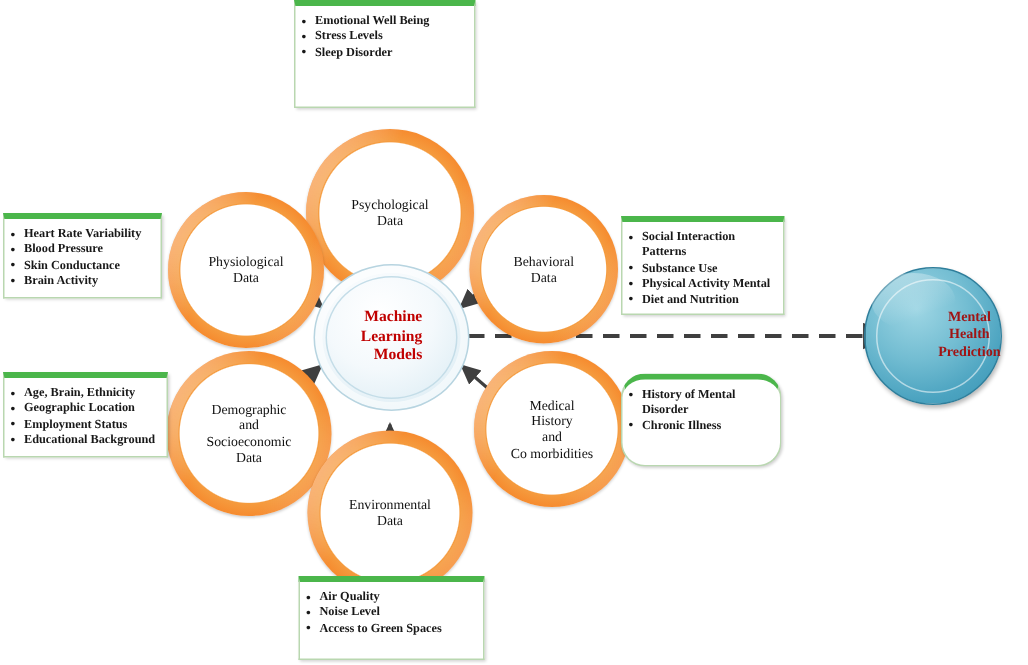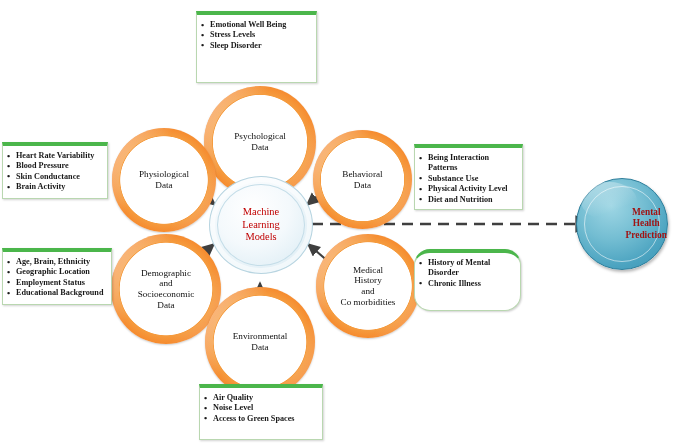--- a/index.html
+++ b/index.html
@@ -80,22 +80,22 @@
     box-shadow:inset 0 0 0 5px rgba(255,255,255,.55);
     display:flex;align-items:center;justify-content:center;
   }
   #hub:before{
     content:"";position:absolute;left:7px;top:7px;right:7px;bottom:7px;
     border-radius:50%;border:1px solid #c4dde8;
   }
   #hub .hub-label{
     position:relative;z-index:3;
     font-family:"Liberation Serif", serif;
-    font-weight:normal;font-size:10.4px;line-height:12.4px;
-    color:#c00000;text-align:center;white-space:pre-line;
+    font-weight:bold;font-size:10.4px;line-height:12.4px;
+    color:#c00000;text-align:right;white-space:pre-line;
   }
 
   
   #outcome{
     position:absolute;border-radius:50%;
     background:
       radial-gradient(circle at 38% 30%, #9ed6e4 0%, #73bdd2 40%, #4ba3c0 72%, #3a93b2 100%);
     border:1px solid #2e7e9b;
     box-shadow:1px 2px 3px rgba(0,0,0,.28);
     display:flex;align-items:center;justify-content:center;
@@ -185,43 +185,43 @@
 Learning
 Models</span>
   </div>
 
   <div id="outcome" style="left:576px;top:178px;width:90px;height:90px;justify-content:flex-end;">
     <span class="out-label">Mental
 Health
 Prediction</span>
   </div>
 
-  <div class="infobox" id="box-psychological" style="left:196px;top:0px;width:121px;height:72px;margin-top:11px;">
+  <div class="infobox" id="box-psychological" style="left:196px;top:0px;width:121px;height:72px;">
     <ul>
       <li>Emotional Well Being</li>
       <li>Stress Levels</li>
       <li>Sleep Disorder</li>
     </ul>
   </div>
 
   <div class="infobox" id="box-physiological" style="left:2px;top:142px;width:106px;height:57px;">
     <ul>
       <li>Heart Rate Variability</li>
       <li>Blood Pressure</li>
       <li>Skin Conductance</li>
       <li>Brain Activity</li>
     </ul>
   </div>
 
   <div class="infobox" id="box-behavioral" style="left:414px;top:144px;width:109px;height:66px;">
     <ul>
-      <li>Being Interaction
+      <li>Social Interaction
 Patterns</li>
       <li>Substance Use</li>
-      <li>Physical Activity Level</li>
+      <li>Physical Activity Mental</li>
       <li>Diet and Nutrition</li>
     </ul>
   </div>
 
   <div class="infobox" id="box-demographic" style="left:2px;top:248px;width:110px;height:57px;">
     <ul>
       <li>Age, Brain, Ethnicity</li>
       <li>Geographic Location</li>
       <li>Employment Status</li>
       <li>Educational Background</li>

